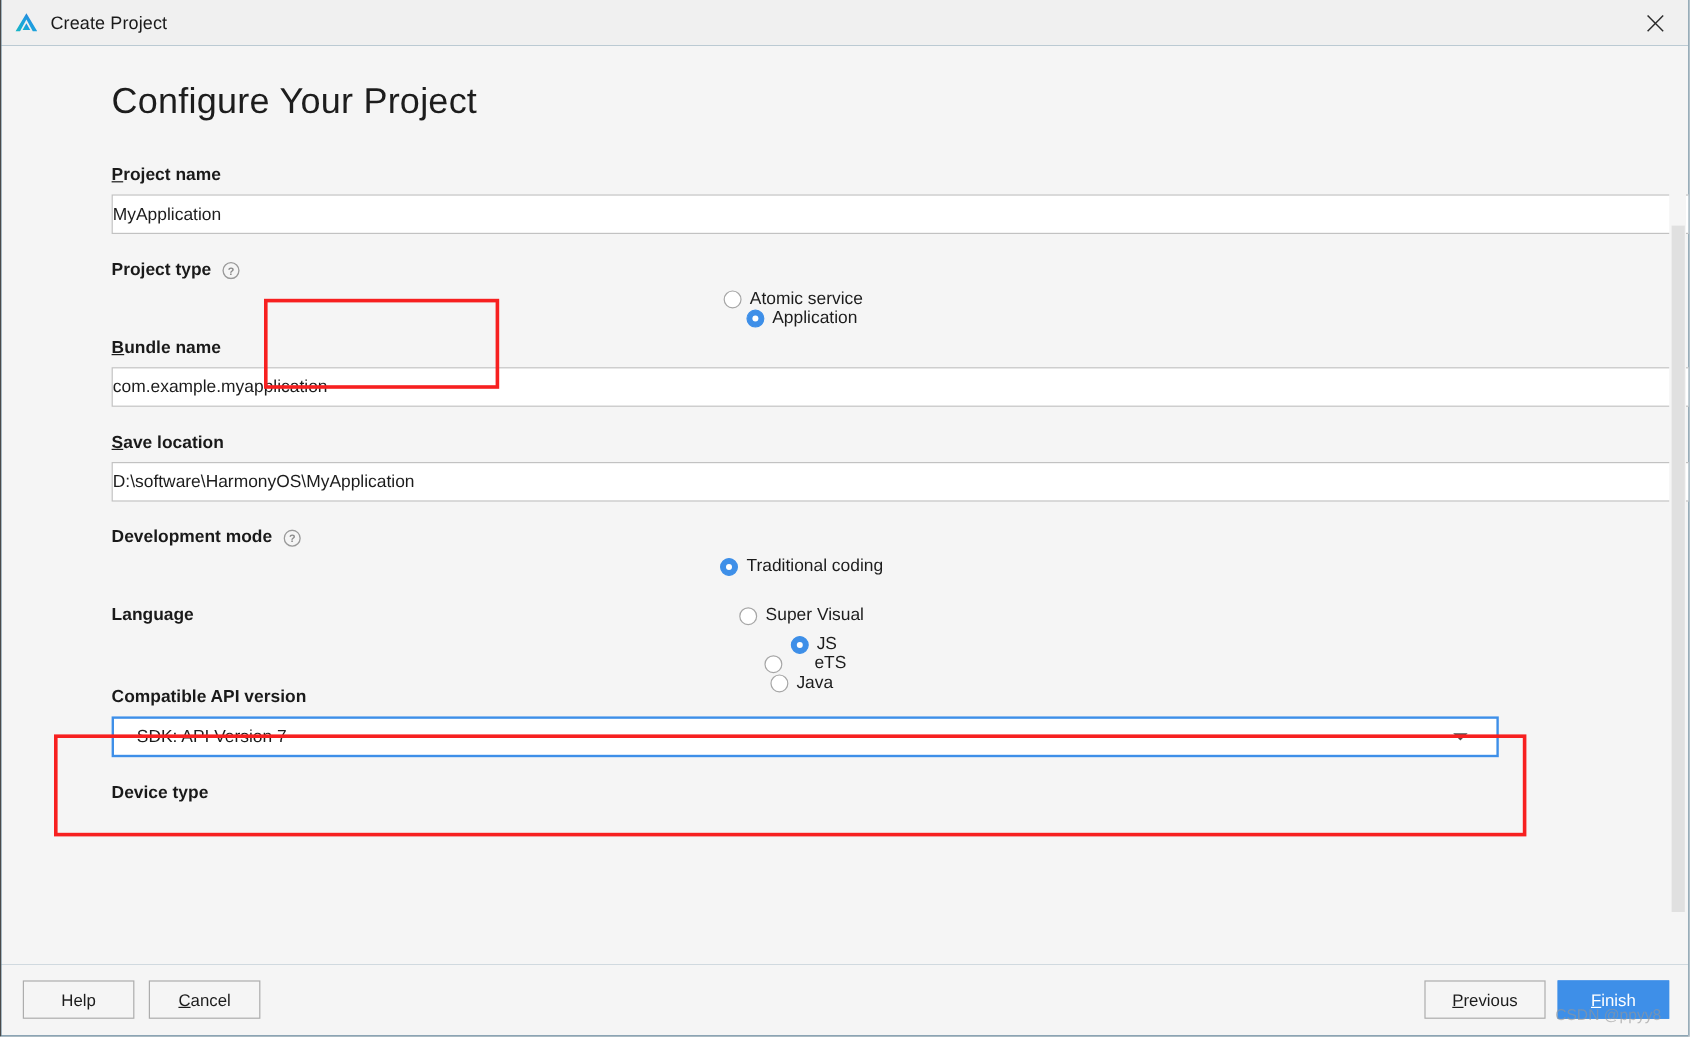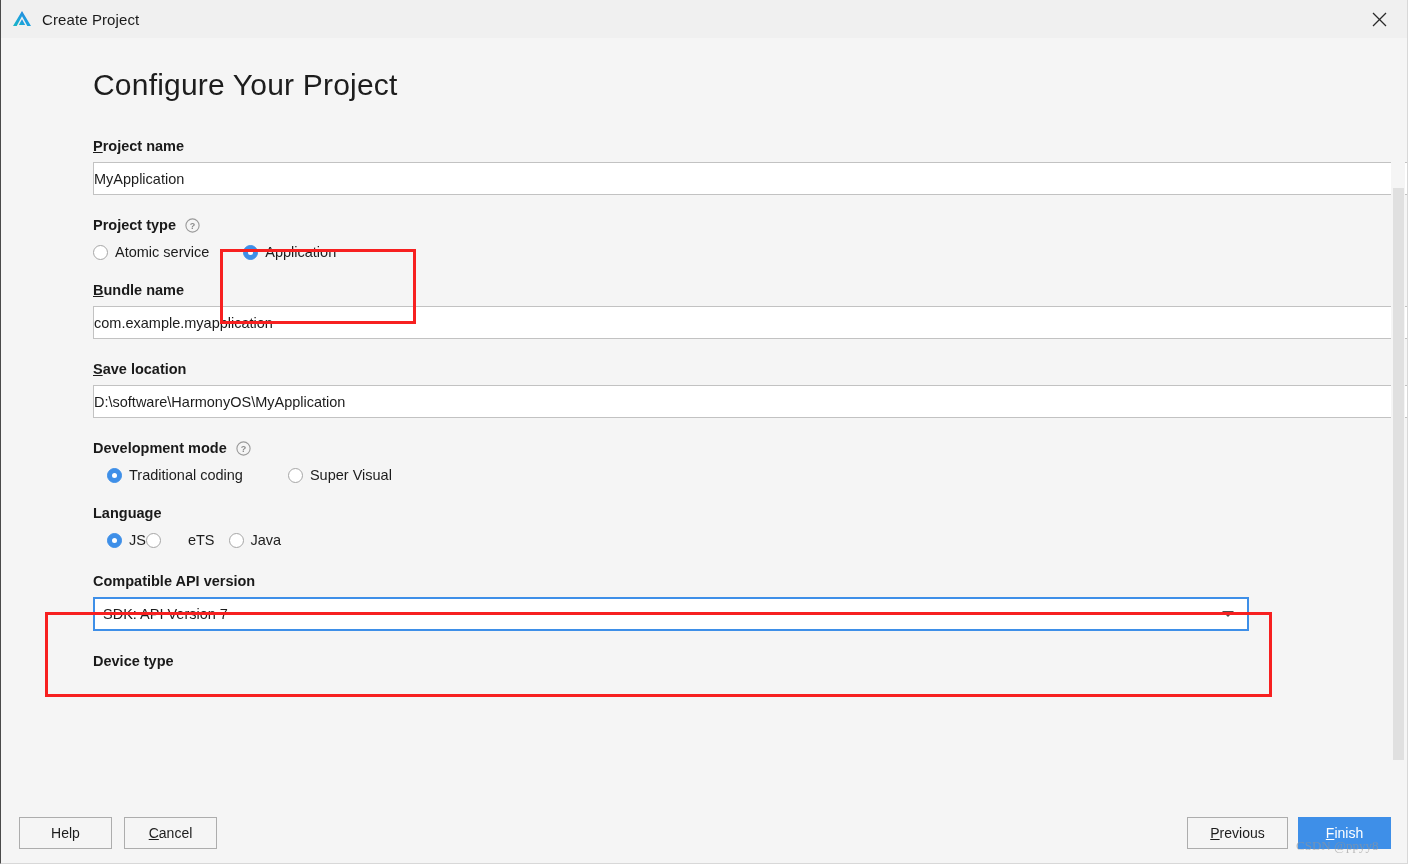--- a/index.html
+++ b/index.html
@@ -83,20 +83,21 @@
     width: 20px; height: 18px; flex: 0 0 auto;
     margin-right: 2px; cursor: pointer;
   }
   .gap-lg { height: 22px; }
   .gap-md { height: 19px; }
 
   
   .radio-row {
     display: flex; align-items: center;
     height: 22px;
+    flex-direction: column;
   }
   .radio-opt {
     display: flex; align-items: center;
     cursor: pointer;
     margin-right: 20px;
   }
   .radio {
     width: 15px; height: 15px; border-radius: 50%;
     border: 1.4px solid #a6a6a6; background: #fff;
     flex: 0 0 auto; margin-right: 7px;
@@ -114,21 +115,21 @@
   .radio-label {
     font-size: 14.5px; color: #1c1c1c;
   }
 
   
   .combo {
     width: 1156px; height: 34px;
     background: #ffffff;
     border: 2px solid #3e8fe8;
     display: flex; align-items: center;
-    padding: 0 8px;
+    padding: 0 19px;
     font-size: 14.5px; color: #1c1c1c;
   }
   .combo .val { flex: 1 1 auto; }
   .combo .arrow {
     width: 0; height: 0;
     border-left: 6px solid transparent;
     border-right: 6px solid transparent;
     border-top: 6px solid #4f4f4f;
     margin-right: 5px;
   }
@@ -181,21 +182,20 @@
     background: #3e8fe8; border-color: #3e8fe8;
     color: #ffffff;
   }
   #watermark {
     position: absolute;
     left: 1295px; top: 838px;
     font-size: 13px;
     color: rgba(150,150,150,.62);
     z-index: 9;
     white-space: nowrap;
-    font-family: Liberation Serif, serif;
   }
 </style>
 </head>
 <body>
 
 <div id="window">
 
   <div id="titlebar">
     <span id="app-logo">
       <svg width="22" height="22" viewBox="0 0 22 22">

